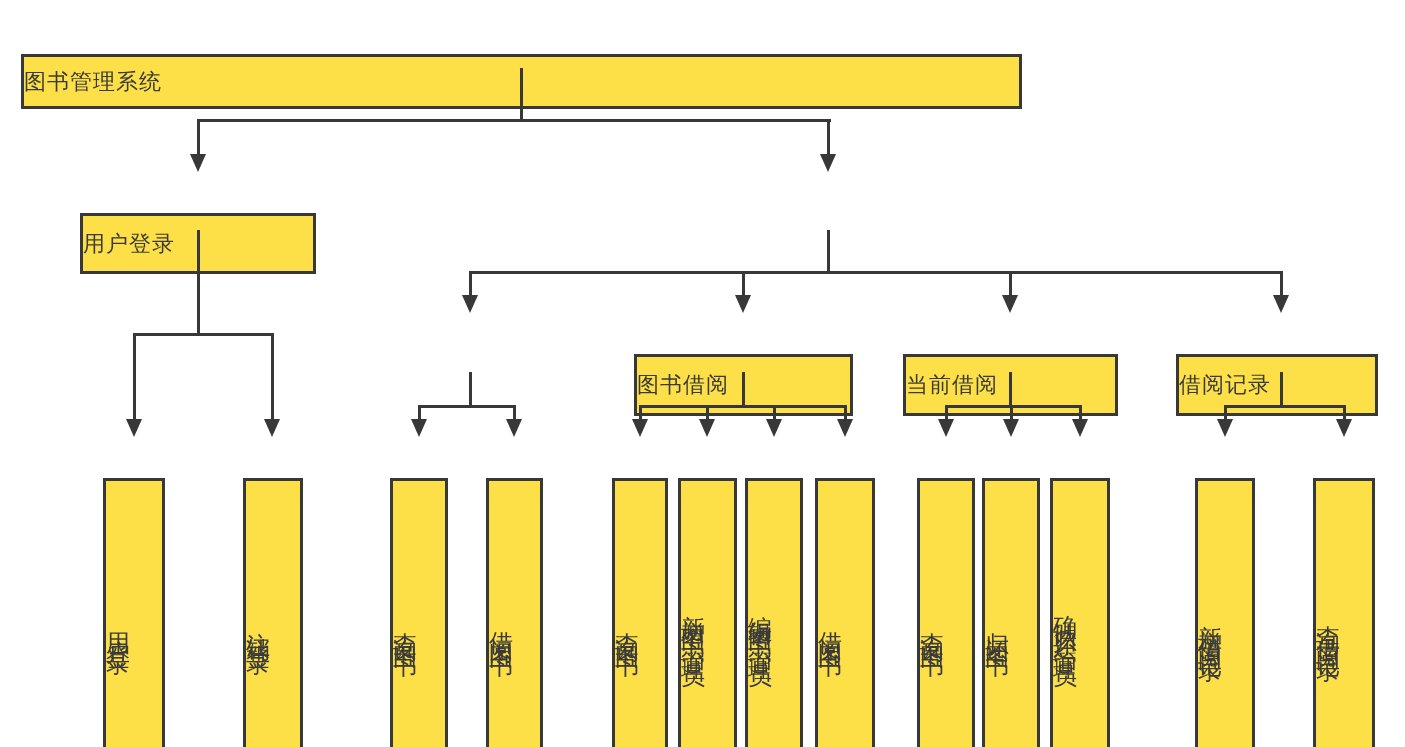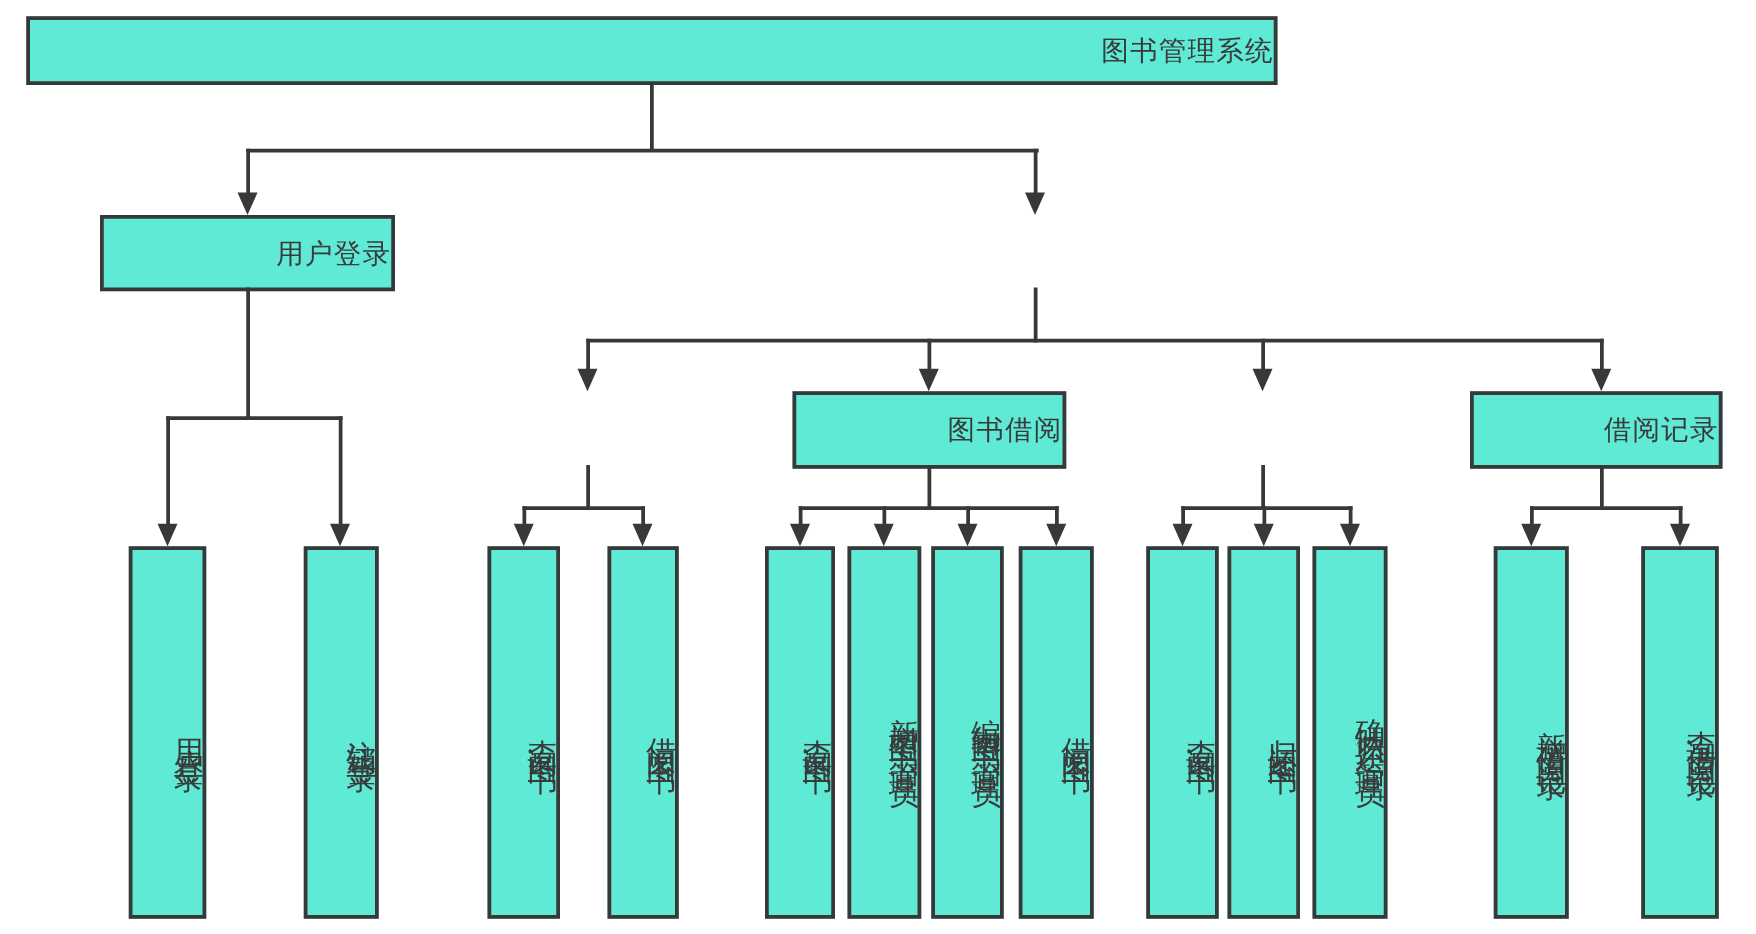--- a/index.html
+++ b/index.html
@@ -6,23 +6,23 @@
     --line:#383838;
     --text:#3a3a3a;
     --wm:#b6bac3;
   }
   html,body{margin:0;padding:0;background:#fff;}
   .canvas{
     position:relative;width:1405px;height:747px;background:#fff;overflow:hidden;
     font-family:"Liberation Sans",sans-serif;color:var(--text);
   }
   .box{
-    position:absolute;box-sizing:border-box;border:3px solid var(--line);background:#5eead4;
-    display:flex;align-items:center;justify-content:flex-end;
-    font-size:22px;letter-spacing:1px;white-space:nowrap;
+    position:absolute;box-sizing:border-box;border:3px solid var(--line);background:#fde047;
+    display:flex;align-items:center;justify-content:flex-start;
+    font-size:22px;letter-spacing:1px;white-space:nowrap;margin-top:41px;
   }
   .leaf{
     font-size:24px;
   }
   .leaf .vtext{
     writing-mode:vertical-rl;text-orientation:mixed;letter-spacing:7px;line-height:1;
   }
   .h,.v{position:absolute;background:var(--line);}
   .h{height:3px;}
   .v{width:3px;}
@@ -69,20 +69,23 @@
   <div class="v" style="left:742px;top:271px;height:26px;"></div>
   <div class="v" style="left:1009px;top:271px;height:26px;"></div>
   <div class="v" style="left:1280px;top:271px;height:26px;"></div>
   <div class="arrow" style="left:462px;top:295px;"></div>
   <div class="arrow" style="left:735px;top:295px;"></div>
   <div class="arrow" style="left:1002px;top:295px;"></div>
   <div class="arrow" style="left:1273px;top:295px;"></div>
 
   <div class="box" style="left:634px;top:313px;width:219px;height:62px;">
     <span>图书借阅</span>
+  </div>
+  <div class="box" style="left:903px;top:313px;width:215px;height:62px;">
+    <span>当前借阅</span>
   </div>
   <div class="box" style="left:1176px;top:313px;width:202px;height:62px;">
     <span>借阅记录</span>
   </div>
 
   <div class="v" style="left:469px;top:372px;height:36px;"></div>
   <div class="v" style="left:742px;top:372px;height:36px;"></div>
   <div class="v" style="left:1009px;top:372px;height:36px;"></div>
   <div class="v" style="left:1280px;top:372px;height:36px;"></div>
 

